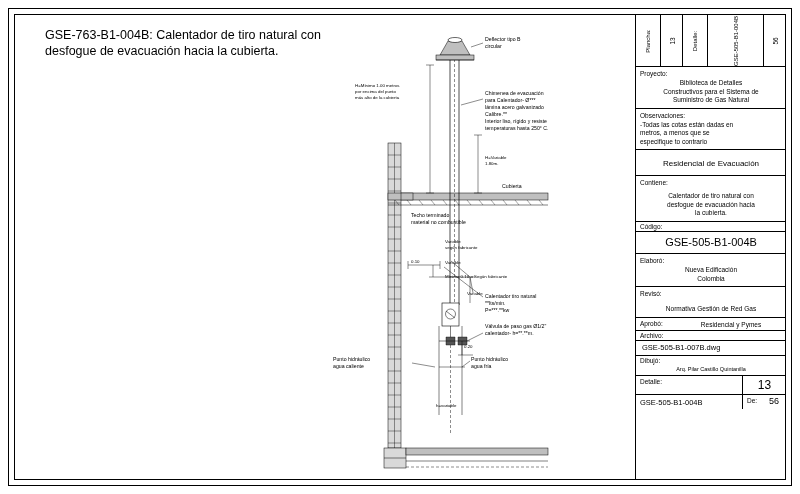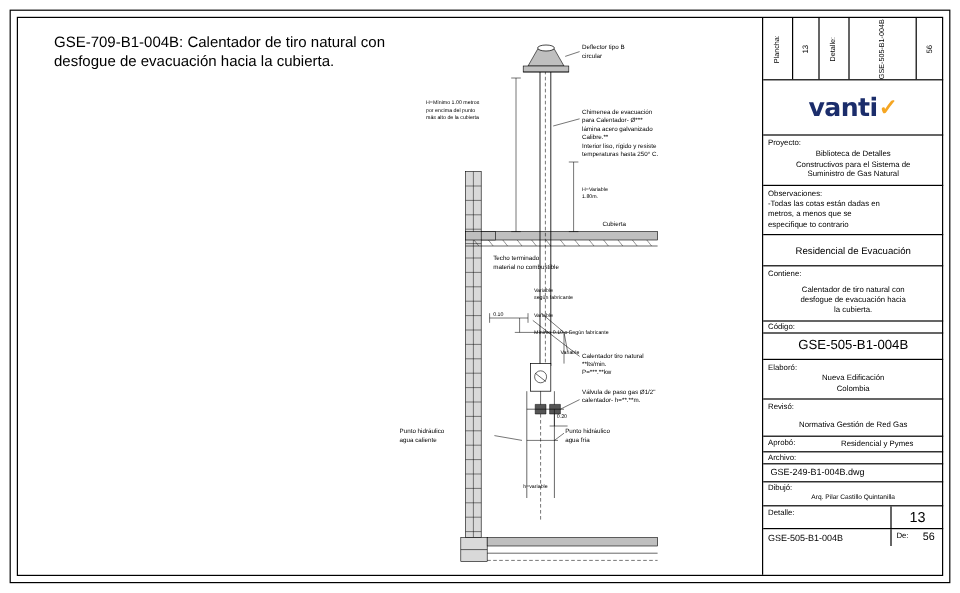--- a/index.html
+++ b/index.html
@@ -181,21 +181,21 @@
 </head>
 <body>
 
 <div id="sheet">
 
   <div class="outer-border"></div>
   <div class="inner-border"></div>
 
   <div id="drawing">
 
-    <div id="title-text">GSE-709-B1-004B: Calentador de tiro natural con desfogue de evacuación hacia la cubierta.</div>
+    <div id="title-text">GSE-763-B1-004B: Calentador de tiro natural con desfogue de evacuación hacia la cubierta.</div>
 
     <svg width="620" height="464" viewBox="0 0 620 464">
 
       <g>
         <rect class="hatch" x="373" y="128" width="13" height="305"></rect>
         <g stroke="#000" stroke-width="0.4">
           <line x1="373" y1="140" x2="386" y2="140"></line>
           <line x1="373" y1="152" x2="386" y2="152"></line>
           <line x1="373" y1="164" x2="386" y2="164"></line>
           <line x1="373" y1="176" x2="386" y2="176"></line>
@@ -396,24 +396,20 @@
         <span class="vtext small">Detalle:</span>
       </div>
       <div class="cell" style="width:56px;">
         <span class="vtext small">GSE-505-B1-004B</span>
       </div>
       <div class="cell" style="width:22px;">
         <span class="vtext">56</span>
       </div>
     </div>
 
-    <div id="tb-logo">
-      <span class="logo-word">vanti</span>
-        <span class="logo-check">✓</span>
-    </div>
 
     <div class="tb-block">
       <div class="hdr">Proyecto:</div>
       <div class="body" style="white-space:pre-line;">Biblioteca de Detalles
 Constructivos para el Sistema de
 Suministro de Gas Natural</div>
     </div>
 
     <div class="tb-block">
       <div class="hdr">Observaciones:</div>
@@ -451,21 +447,21 @@
       <div style="width:40px;">
         <span class="tb-label">Aprobó:</span>
       </div>
       <div style="flex:1;text-align:center;font-size:6.5px;padding-top:3px;">Residencial y Pymes</div>
     </div>
 
 
     <div class="tb-row" style="padding:1px 4px;">
       <span class="tb-label">Archivo:</span>
     </div>
-    <div class="tb-row" style="padding:2px 4px 3px 6px;font-size:7.5px;">GSE-249-B1-004B.dwg</div>
+    <div class="tb-row" style="padding:2px 4px 3px 6px;font-size:7.5px;">GSE-505-B1-007B.dwg</div>
 
     <div class="tb-row" style="padding:1px 4px;border-bottom:none;">
       <span class="tb-label">Dibujó:</span>
     </div>
     <div class="tb-row" style="padding:1px 4px 3px 4px;font-size:5.5px;text-align:center;">Arq. Pilar Castillo Quintanilla</div>
 
     <div class="tb-split" style="border-bottom:1px solid #000;">
       <div style="flex:1;">
         <span class="tb-label">Detalle:</span>
       </div>

